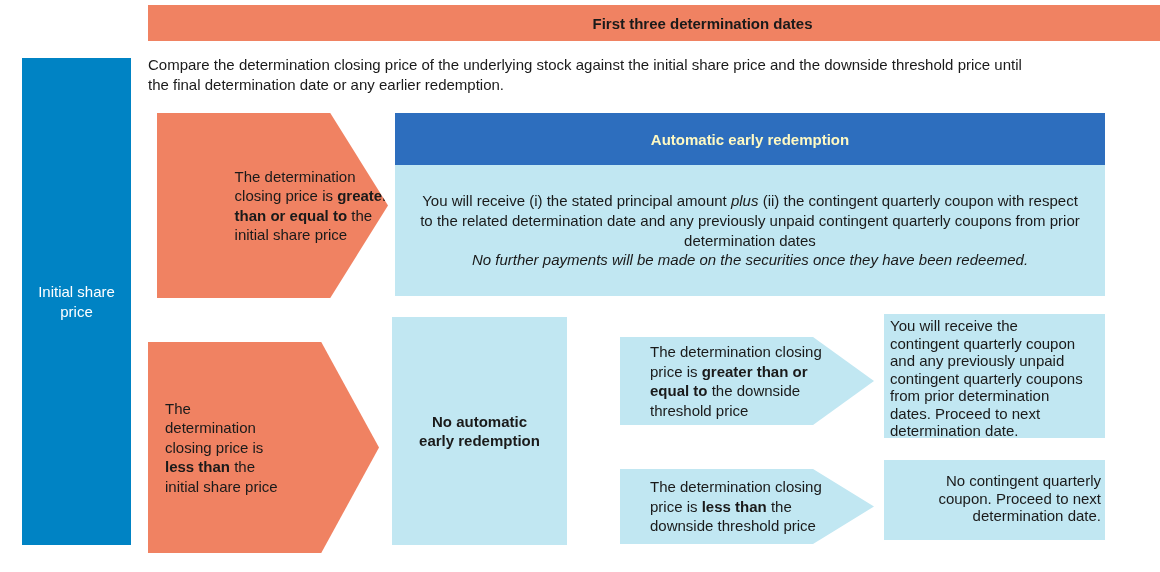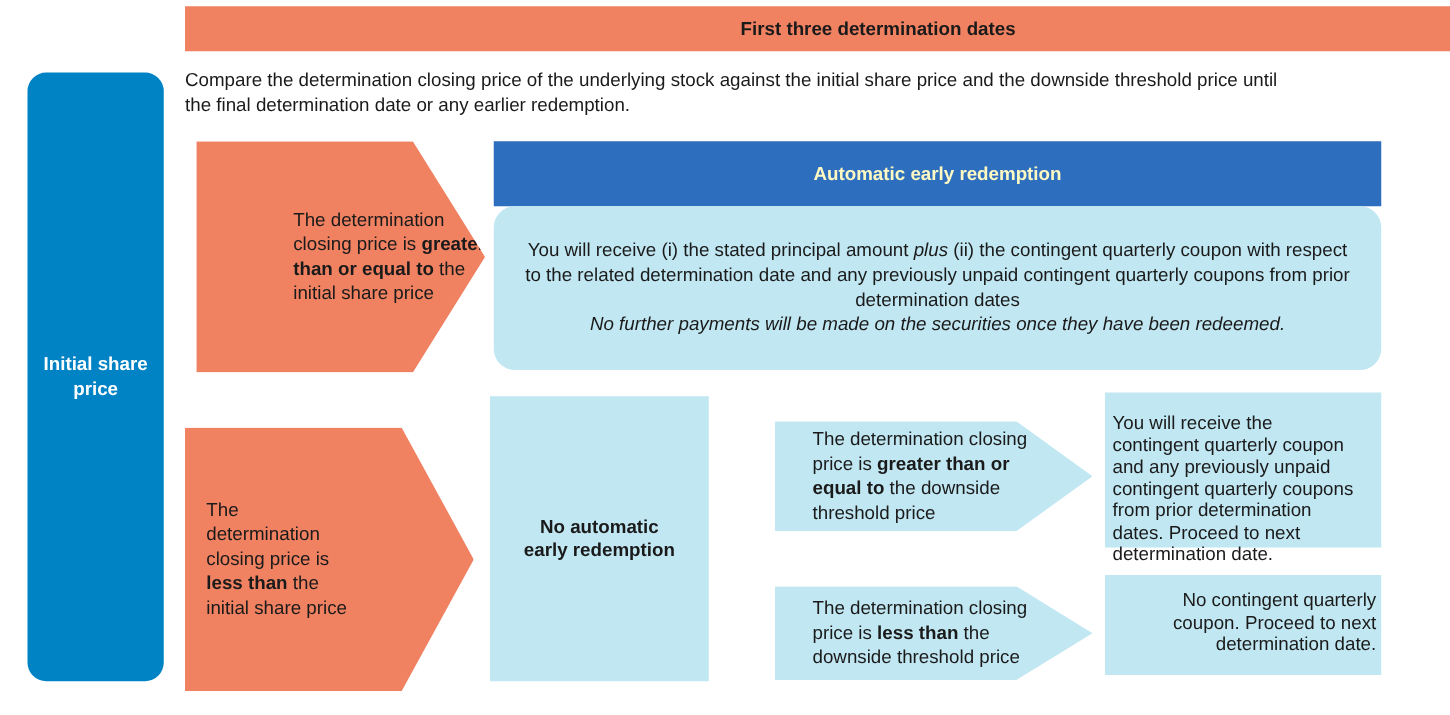--- a/index.html
+++ b/index.html
@@ -5,53 +5,53 @@
   html,body{margin:0;padding:0;background:#ffffff;}
   body{font-family:"Liberation Sans","DejaVu Sans",sans-serif;color:#1a1a1a;}
   .canvas{position:relative;width:1160px;height:572px;background:#ffffff;overflow:hidden;}
 
   .banner{position:absolute;left:148px;top:5px;width:1109px;height:36px;
     background:var(--orange);display:flex;align-items:center;justify-content:center;
     font-weight:bold;font-size:15px;color:#1a1a1a;}
 
   .leftbar{position:absolute;left:22px;top:58px;width:109px;height:487px;
     background:var(--bar-blue);display:flex;align-items:center;justify-content:center;
-    color:#ffffff;font-weight:bold;font-size:15px;text-align:center;line-height:1.3;white-space:pre-line;border-radius:15px;}
+    color:#ffffff;font-weight:normal;font-size:15px;text-align:center;line-height:1.3;white-space:pre-line;}
 
   .intro{position:absolute;left:148px;top:55px;width:965px;font-size:15px;
     line-height:1.35;white-space:pre-line;}
 
   .arrow-orange{position:absolute;background:var(--orange);
     clip-path:polygon(0 0,75% 0,100% 50%,75% 100%,0 100%);
     display:flex;align-items:center;font-size:15px;line-height:1.3;white-space:pre-line;}
   .arrow-orange .txt{padding-left:17px;}
   .arrow-top{left:157px;top:113px;width:231px;height:185px;justify-content:flex-end;}
   .arrow-bottom{left:148px;top:342px;width:231px;height:211px;}
 
   .hdr{position:absolute;left:395px;top:113px;width:710px;height:52px;
     background:var(--header-blue);display:flex;align-items:center;justify-content:center;
     color:#fef9c3;font-weight:bold;font-size:15px;}
 
   .redeem-body{position:absolute;left:395px;top:165px;width:710px;height:131px;
     background:var(--light-blue);display:flex;flex-direction:column;align-items:center;justify-content:center;
-    text-align:center;font-size:15px;line-height:1.33;white-space:pre-line;padding:0 6px;box-sizing:border-box;border-radius:17px;}
+    text-align:center;font-size:15px;line-height:1.33;white-space:pre-line;padding:0 6px;box-sizing:border-box;}
 
   .noredeem{position:absolute;left:392px;top:317px;width:175px;height:228px;
     background:var(--light-blue);display:flex;align-items:center;justify-content:center;
     text-align:center;font-size:15px;line-height:1.3;white-space:pre-line;font-weight:bold;}
 
   .arrow-blue{position:absolute;background:var(--light-blue);
     clip-path:polygon(0 0,76% 0,100% 50%,76% 100%,0 100%);
     display:flex;align-items:center;font-size:15px;line-height:1.3;white-space:pre-line;}
   .arrow-blue .txt{padding-left:30px;}
   .arrow-sub1{left:620px;top:337px;width:254px;height:88px;}
   .arrow-sub2{left:620px;top:469px;width:254px;height:75px;}
 
   .result{position:absolute;left:884px;width:221px;background:var(--light-blue);
-    font-size:15px;line-height:1.17;white-space:pre-line;box-sizing:border-box;padding:16px 4px 0 6px;}
+    font-size:15px;line-height:1.17;white-space:pre-line;box-sizing:border-box;padding:3px 4px 0 6px;}
   .result-1{top:314px;height:124px;}
   .result-2{top:460px;height:80px;padding-top:12px;text-align:right;}
 </style>
 </head>
 <body>
 
 <div class="canvas">
 
   <div class="banner">First three determination dates</div>
 

